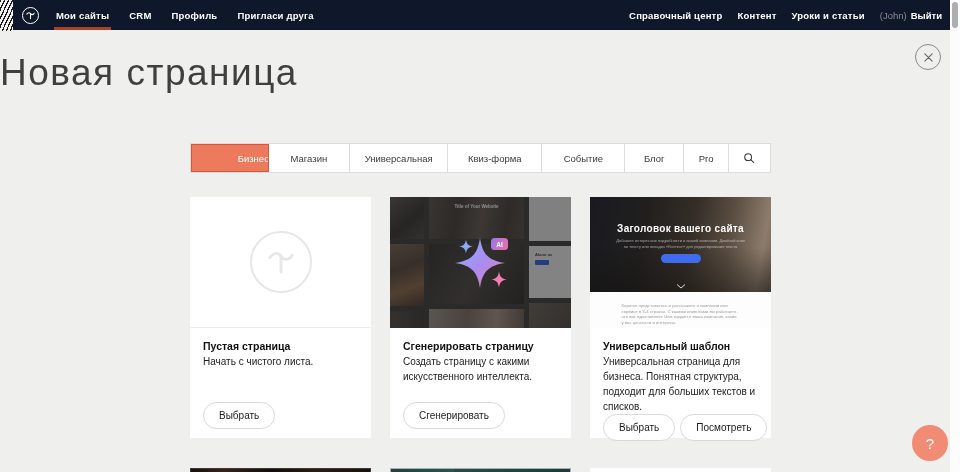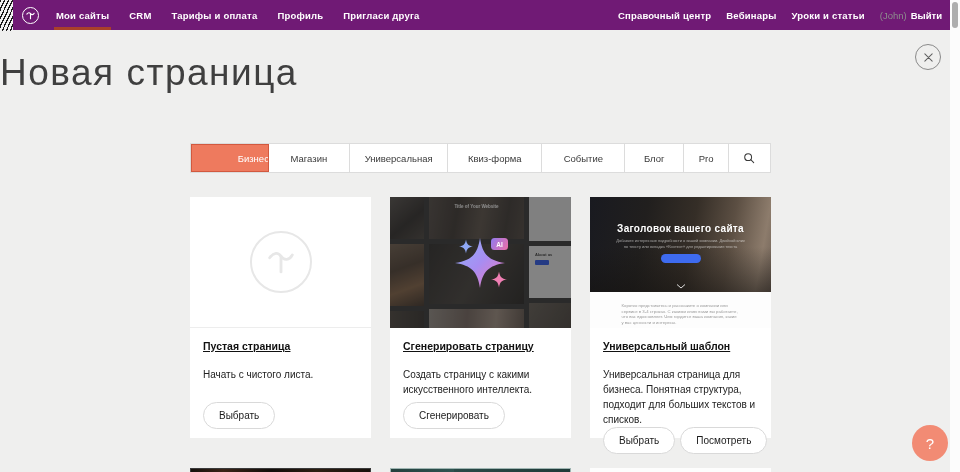--- a/index.html
+++ b/index.html
@@ -2,21 +2,21 @@
 <html><head>
 <meta charset="utf-8">
 <style>
   * { margin:0; padding:0; box-sizing:border-box; }
   body { font-family:"Liberation Sans", sans-serif; background:#ffffff; }
   .screen { position:relative; width:960px; height:472px; overflow:hidden; background:#efefee; }
 
   
   .pattern-strip { position:absolute; left:0; top:0; width:13px; height:31px;
     background:repeating-linear-gradient(115deg,#1c1c1c 0 1.3px,#f2f2f2 1.3px 3.6px); }
-  .topbar { position:absolute; left:13px; top:0; width:937px; height:30px; background:#701a75;
+  .topbar { position:absolute; left:13px; top:0; width:937px; height:30px; background:#0f172a;
     display:flex; align-items:center; padding:0 8px 0 9px; color:#fff; }
   .logo-circle { width:17px; height:17px; border:1.4px solid #fff; border-radius:50%;
     display:flex; align-items:center; justify-content:center; flex:0 0 auto; margin-right:17px; cursor:pointer; }
   .nav-left { display:flex; align-items:center; gap:20px; height:100%; }
   .nav-item { position:relative; display:flex; align-items:center; height:30px;
     font-size:9.5px; font-weight:bold; letter-spacing:.2px; color:#fff; cursor:pointer; white-space:nowrap; }
   .nav-item.active::after { content:""; position:absolute; left:-2px; right:-2px; bottom:0;
     height:3px; background:#a8402a; }
   .nav-right { margin-left:auto; display:flex; align-items:center; gap:15px; }
   .user-wrap { display:flex; gap:4px; align-items:center; font-size:9.5px; font-weight:bold; white-space:nowrap; cursor:pointer;}
@@ -44,21 +44,21 @@
   .tab.active { background:#ee7a5e; color:#fff; outline:1px solid #d2593f; outline-offset:-1px;padding-left:48px; }
   .tab:nth-child(1){width:13.4%}.tab:nth-child(2){width:14.1%}.tab:nth-child(3){width:16.9%}
   .tab:nth-child(4){width:16.3%}.tab:nth-child(5){width:14.3%}.tab:nth-child(6){width:10.2%}
   .tab:nth-child(7){width:7.7%}.tab:nth-child(8){width:7.1%}
 
   
   .cards-row { position:absolute; left:190px; top:197px; display:flex; gap:19px; }
   .card { width:181px; height:241px; background:#fff; display:flex; flex-direction:column; }
   .preview { position:relative; height:131px; overflow:hidden; flex:0 0 auto; }
   .card-body { position:relative; flex:1; padding:12px 13px 9px 13px; display:flex; flex-direction:column; }
-  .card-title { font-size:10.5px; font-weight:bold; color:#111; margin-bottom:15px;text-decoration:underline; }
+  .card-title { font-size:10.5px; font-weight:bold; color:#111; margin-bottom:2px; }
   .card-desc { font-size:10px; line-height:15px; color:#222; width:158px; }
   .btn-row { margin-top:auto; display:flex; gap:5px; }
   .pill-btn { height:27px; padding:8px 15px; border:1px solid #d9d9d9; border-radius:14px; background:#fff;
     font-size:10px; color:#1a1a1a; font-family:"Liberation Sans",sans-serif; cursor:pointer; display:flex; align-items:center; }
 
   
   .preview-blank { background:#fff; border-bottom:1px solid #ededed; display:flex; align-items:center; justify-content:center; }
   .blank-logo { width:62px; height:62px; border:2px solid #e7e7e7; border-radius:50%;
     display:flex; align-items:center; justify-content:center; }
 
@@ -121,27 +121,26 @@
   <header class="topbar">
     <div class="logo-circle">
       <svg width="11" height="11" viewBox="0 0 24 24">
         <path d="M4 9 C7 5, 10 5, 12 8 C14 11, 18 11, 20 7" stroke="#fff" stroke-width="2.4" fill="none" stroke-linecap="round"></path>
         <path d="M12 8 L12 19" stroke="#fff" stroke-width="2.4" fill="none" stroke-linecap="round"></path>
       </svg>
     </div>
     <nav class="nav-left">
       <span class="nav-item active">Мои сайты</span>
       <span class="nav-item">CRM</span>
-      <span class="nav-item">Тарифы и оплата</span>
       <span class="nav-item">Профиль</span>
       <span class="nav-item">Пригласи друга</span>
     </nav>
     <nav class="nav-right">
       <span class="nav-item">Справочный центр</span>
-      <span class="nav-item">Вебинары</span>
+      <span class="nav-item">Контент</span>
       <span class="nav-item">Уроки и статьи</span>
       <span class="user-wrap">
         <span class="user-name">(John)</span>
         <span>Выйти</span>
       </span>
     </nav>
   </header>
 
   <div class="scroll-track">
     <div class="scroll-thumb"></div>

